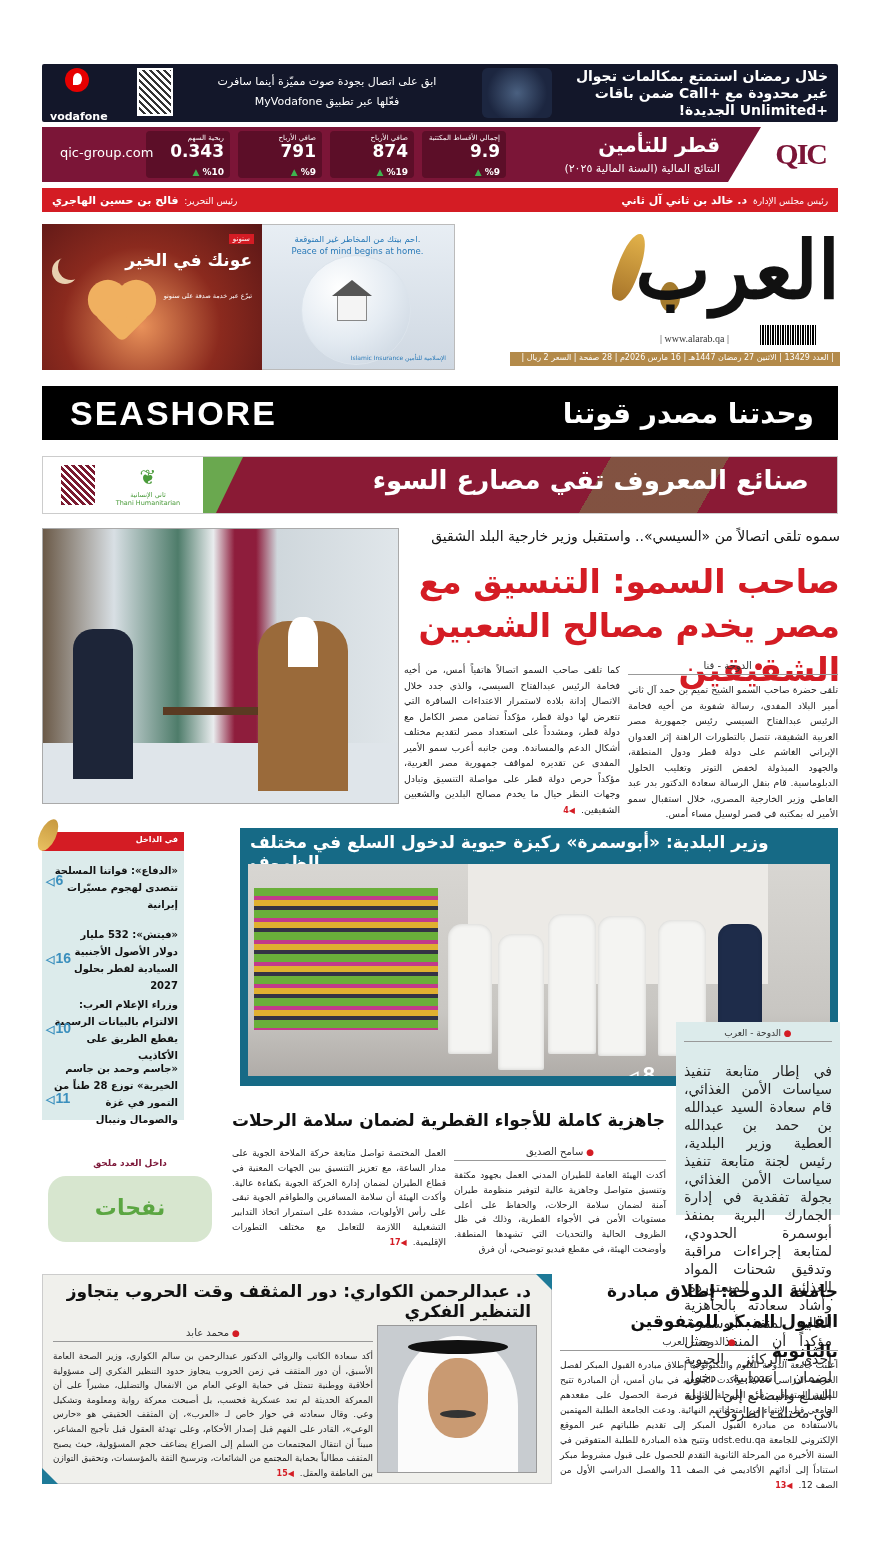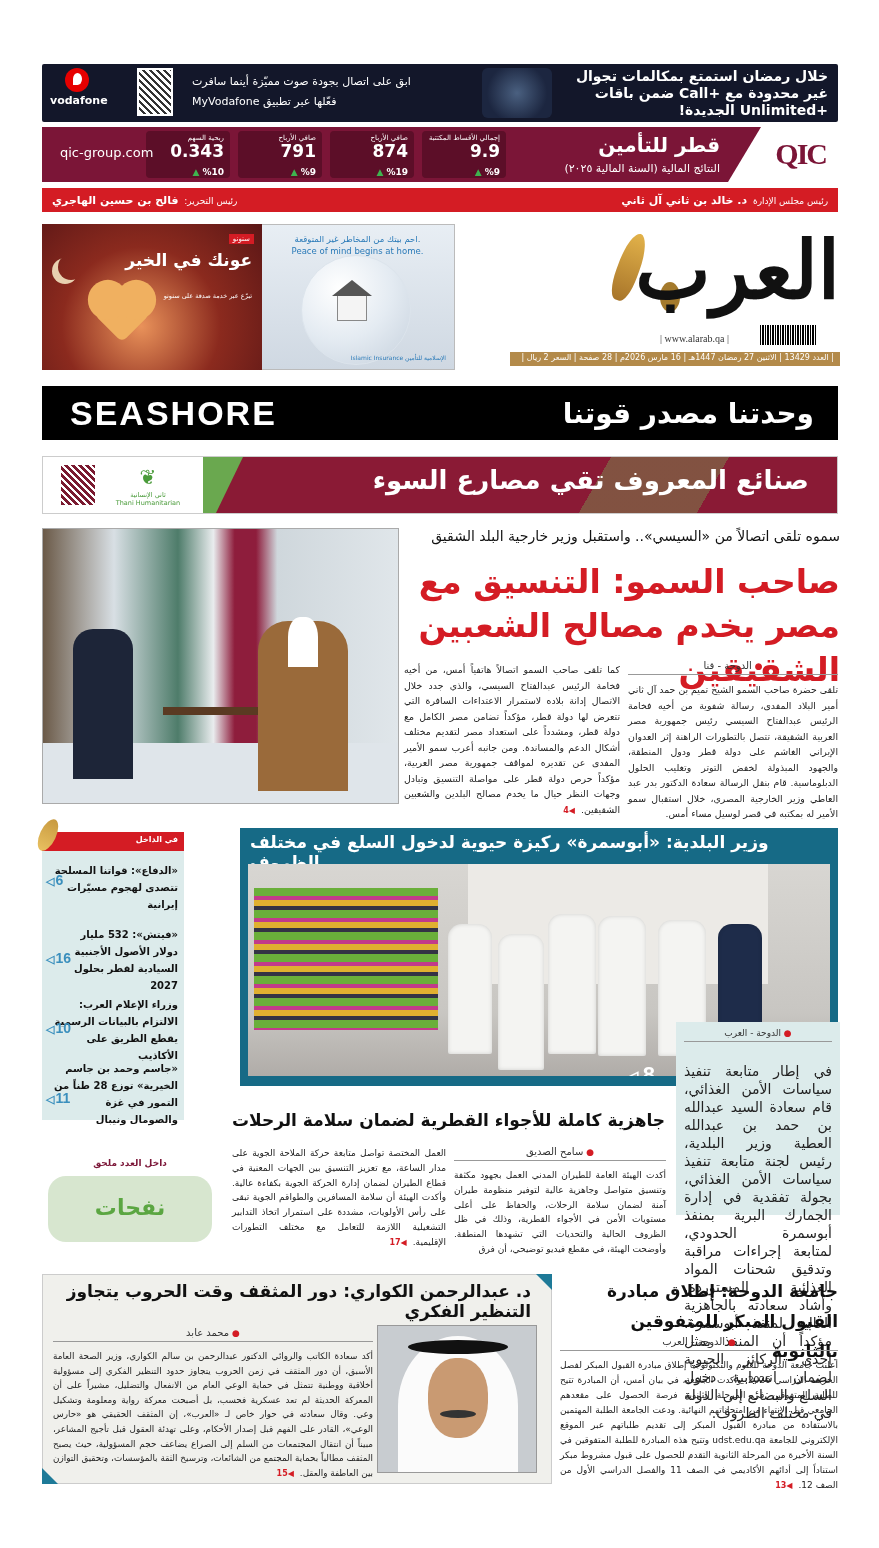--- a/index.html
+++ b/index.html
@@ -3,23 +3,23 @@
 <meta charset="utf-8">
 <style>
 *{box-sizing:border-box;margin:0;padding:0}
 body{width:879px;height:1548px;background:#fff;font-family:"DejaVu Sans",sans-serif;position:relative;overflow:hidden;color:#222}
 .abs{position:absolute}
 
 #voda{left:42px;top:64px;width:796px;height:58px;background:#13172a;border-radius:2px;overflow:hidden}
 #voda .logo{position:absolute;left:8px;top:4px;width:54px;text-align:center;color:#fff}
 #voda .logo .circle{width:24px;height:24px;border-radius:50%;background:#e60000;margin:0 auto;position:relative}
 #voda .logo .circle:after{content:"";position:absolute;left:8px;top:5px;width:9px;height:12px;border-radius:50% 50% 50% 0;background:#fff}
-#voda .logo span{font-size:11px;font-weight:bold;display:block;margin-top:2px}
+#voda .logo span{font-size:11px;font-weight:bold;display:block;margin-top:18px}
 #voda .qr{position:absolute;left:95px;top:4px;width:36px;height:48px;background:repeating-linear-gradient(45deg,#fff 0 3px,#333 3px 5px);border:2px solid #fff}
-#voda .mid{position:absolute;left:150px;top:8px;width:270px;color:#fff;font-size:11px;direction:rtl;text-align:left;line-height:20px}
+#voda .mid{position:absolute;left:150px;top:8px;width:270px;color:#fff;font-size:11px;direction:rtl;text-align:center;line-height:20px}
 #voda .phone{position:absolute;left:440px;top:4px;width:70px;height:50px;background:radial-gradient(circle,#4a6080 0,#1c2640 70%);border-radius:6px}
 #voda .head{position:absolute;right:10px;top:4px;width:280px;color:#fff;font-weight:bold;font-size:14px;line-height:17px;direction:rtl;text-align:right}
 
 #qic{left:42px;top:127px;width:796px;height:55px;background:#7b1537;overflow:hidden}
 #qic .white{position:absolute;right:0;top:0;width:110px;height:55px;background:#fff;clip-path:polygon(30% 0,100% 0,100% 100%,0 100%)}
 #qic .qiclogo{position:absolute;right:12px;top:10px;font-family:"Liberation Serif",serif;font-size:30px;color:#7b1537;font-weight:bold;letter-spacing:-2px}
 #qic .title{position:absolute;right:118px;top:6px;color:#fff;direction:rtl;text-align:right}
 #qic .title b{display:block;font-size:20px}
 #qic .title span{font-size:11px}
 #qic .site{position:absolute;left:18px;top:18px;color:#fff;font-size:13px}

